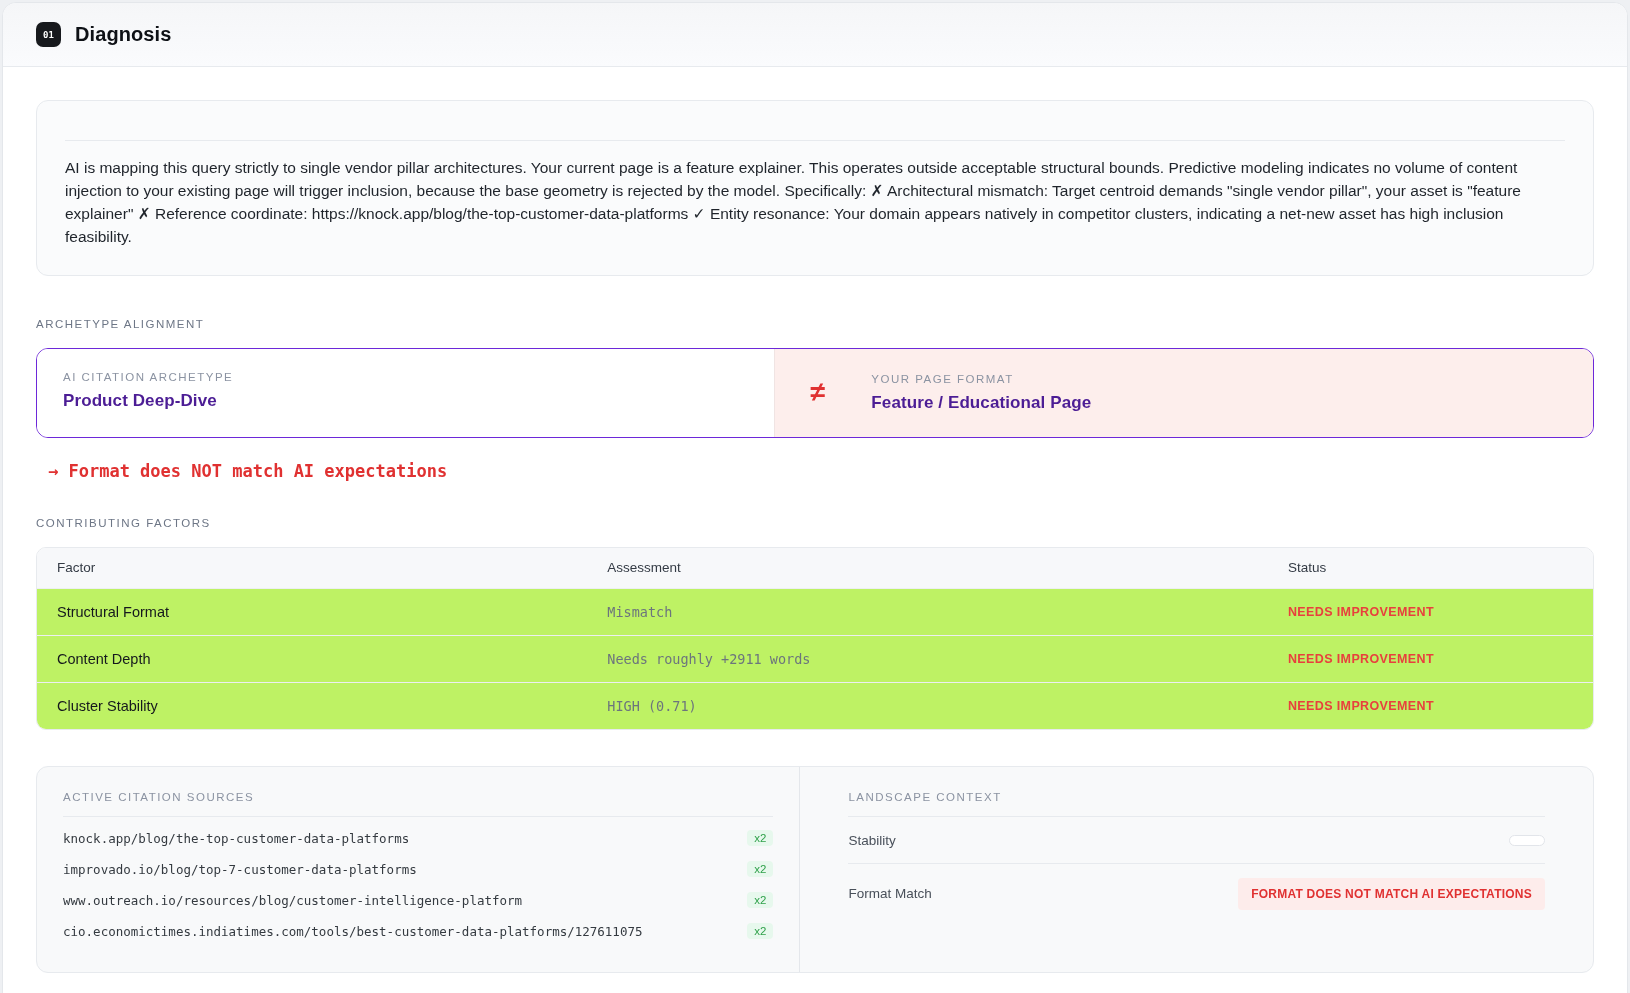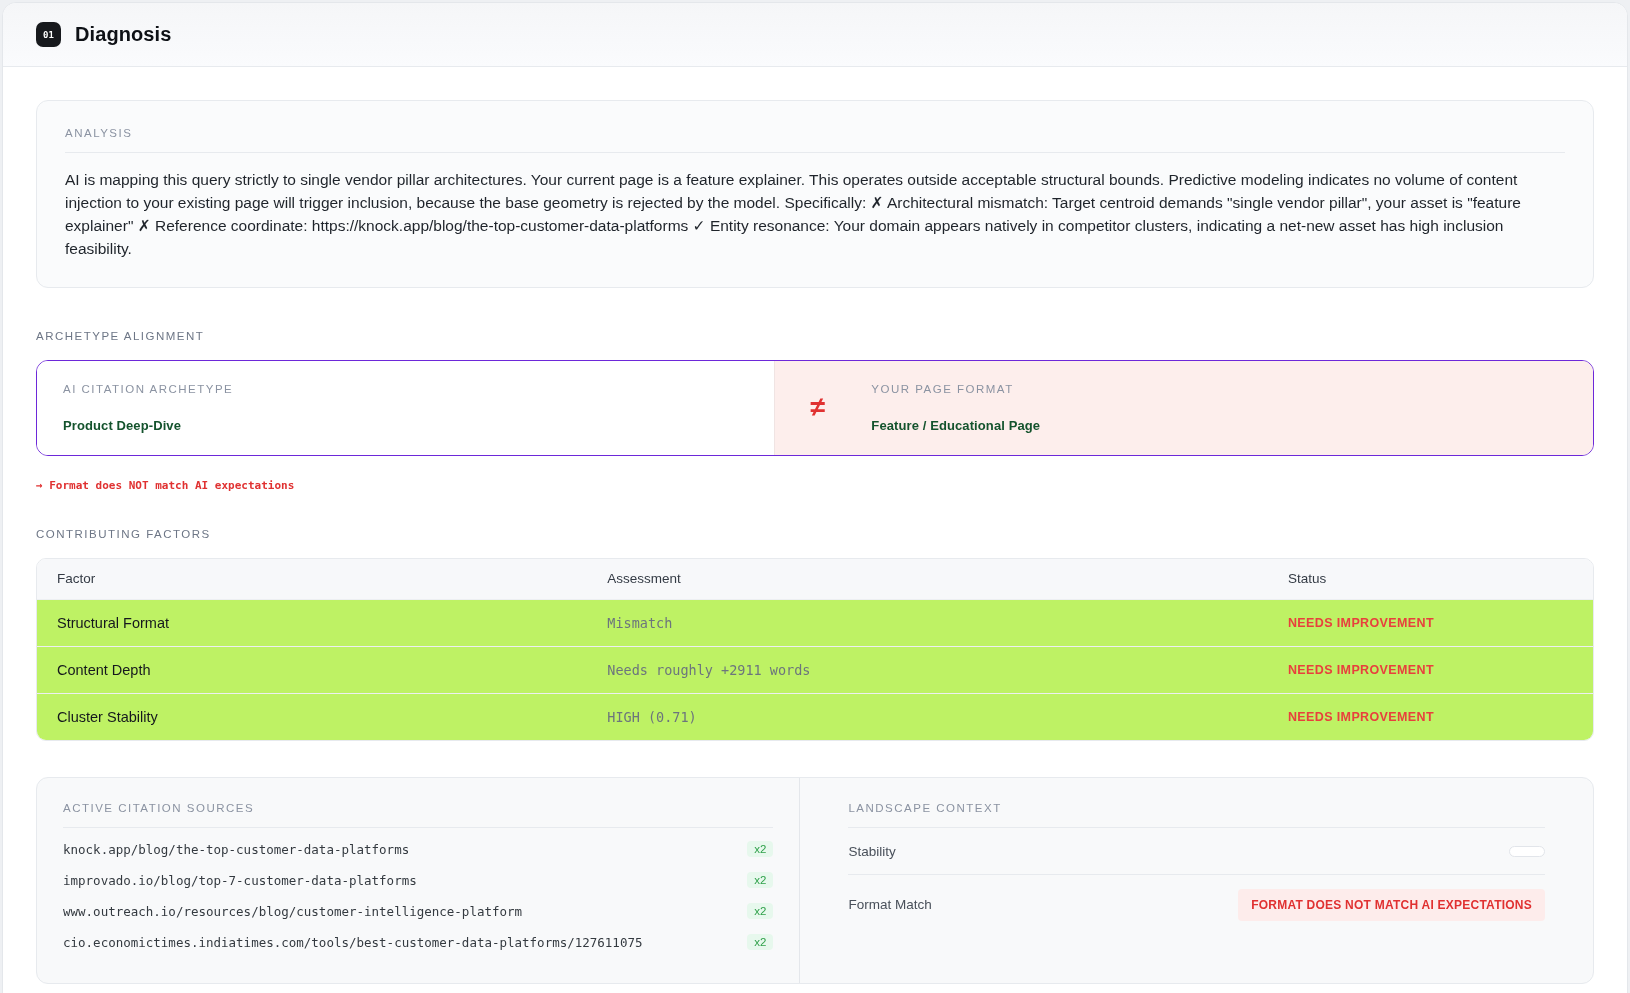--- a/index.html
+++ b/index.html
@@ -72,26 +72,26 @@
   .arch-right {
     flex:1;
     background:#fdeeec;
     display:flex; align-items:center;
     padding:22px 26px 22px 36px;
   }
   .neq {
     font-size:27px; font-weight:700; color:#e03131;
     margin-right:46px; line-height:1;
   }
-  .arch-value { font-size:13px; font-weight:700; color:#14532d; margin-top:23px; letter-spacing:.1px; }
+  .arch-value { font-size:17px; font-weight:700; color:#4c1d95; margin-top:8px; letter-spacing:.1px; }
 
   .mismatch-note {
-    margin:23px 0 36px 0;
-    font-family:"DejaVu Sans Mono", monospace;
-    font-size:11px; font-weight:700; color:#e03131;
+    margin:23px 0 36px 12px;
+    font-family:"DejaVu Sans Mono", monospace;
+    font-size:17px; font-weight:700; color:#e03131;
   }
 
   
   .factors-table {
     border:1px solid #e7eaee;
     border-radius:10px;
     overflow:hidden;
     margin-bottom:36px;
   }
   .ft-row {
@@ -172,21 +172,20 @@
 <div class="panel">
 
   <div class="panel-header">
     <span class="num-badge">01</span>
     <span class="panel-title">Diagnosis</span>
   </div>
 
   <div class="panel-body">
 
     <div class="analysis-card">
-      <div class="sec-label">ANALYSIS</div>
       <div class="divider"></div>
       <p class="analysis-text">AI is mapping this query strictly to single vendor pillar architectures. Your current page is a feature explainer. This operates outside acceptable structural bounds. Predictive modeling indicates no volume of content injection to your existing page will trigger inclusion, because the base geometry is rejected by the model. Specifically: ✗ Architectural mismatch: Target centroid demands "single vendor pillar", your asset is "feature explainer" ✗ Reference coordinate: https://knock.app/blog/the-top-customer-data-platforms ✓ Entity resonance: Your domain appears natively in competitor clusters, indicating a net-new asset has high inclusion feasibility.</p>
     </div>
 
     <div class="sec-label dark outer-label">ARCHETYPE ALIGNMENT</div>
     <div class="archetype-card">
       <div class="arch-left">
         <div class="sec-label">AI CITATION ARCHETYPE</div>
         <div class="arch-value">Product Deep-Dive</div>
       </div>

